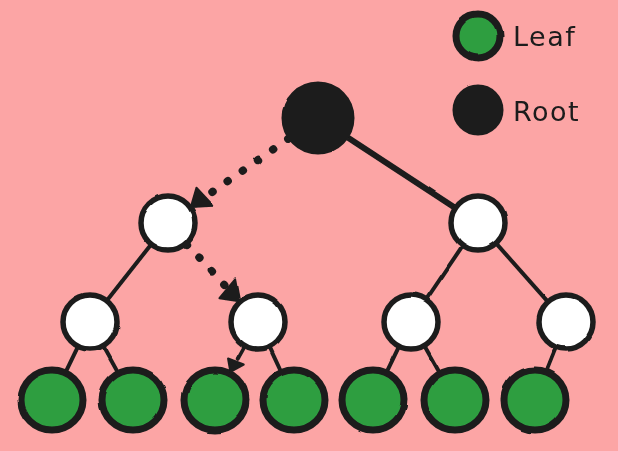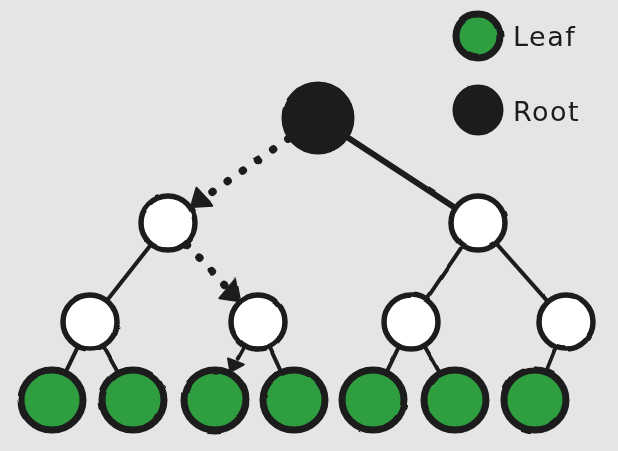--- a/index.html
+++ b/index.html
@@ -8,21 +8,21 @@
     padding: 0;
     background: #ffffff;
   }
   body {
     font-family: "DejaVu Sans", sans-serif;
   }
   #canvas-wrap {
     position: relative;
     width: 618px;
     height: 451px;
-    background: #e5e5e5;
+    background: #fca5a5;
     overflow: hidden;
   }
   #tree-svg {
     position: absolute;
     top: 0;
     left: 0;
     width: 618px;
     height: 451px;
     display: block;
   }

